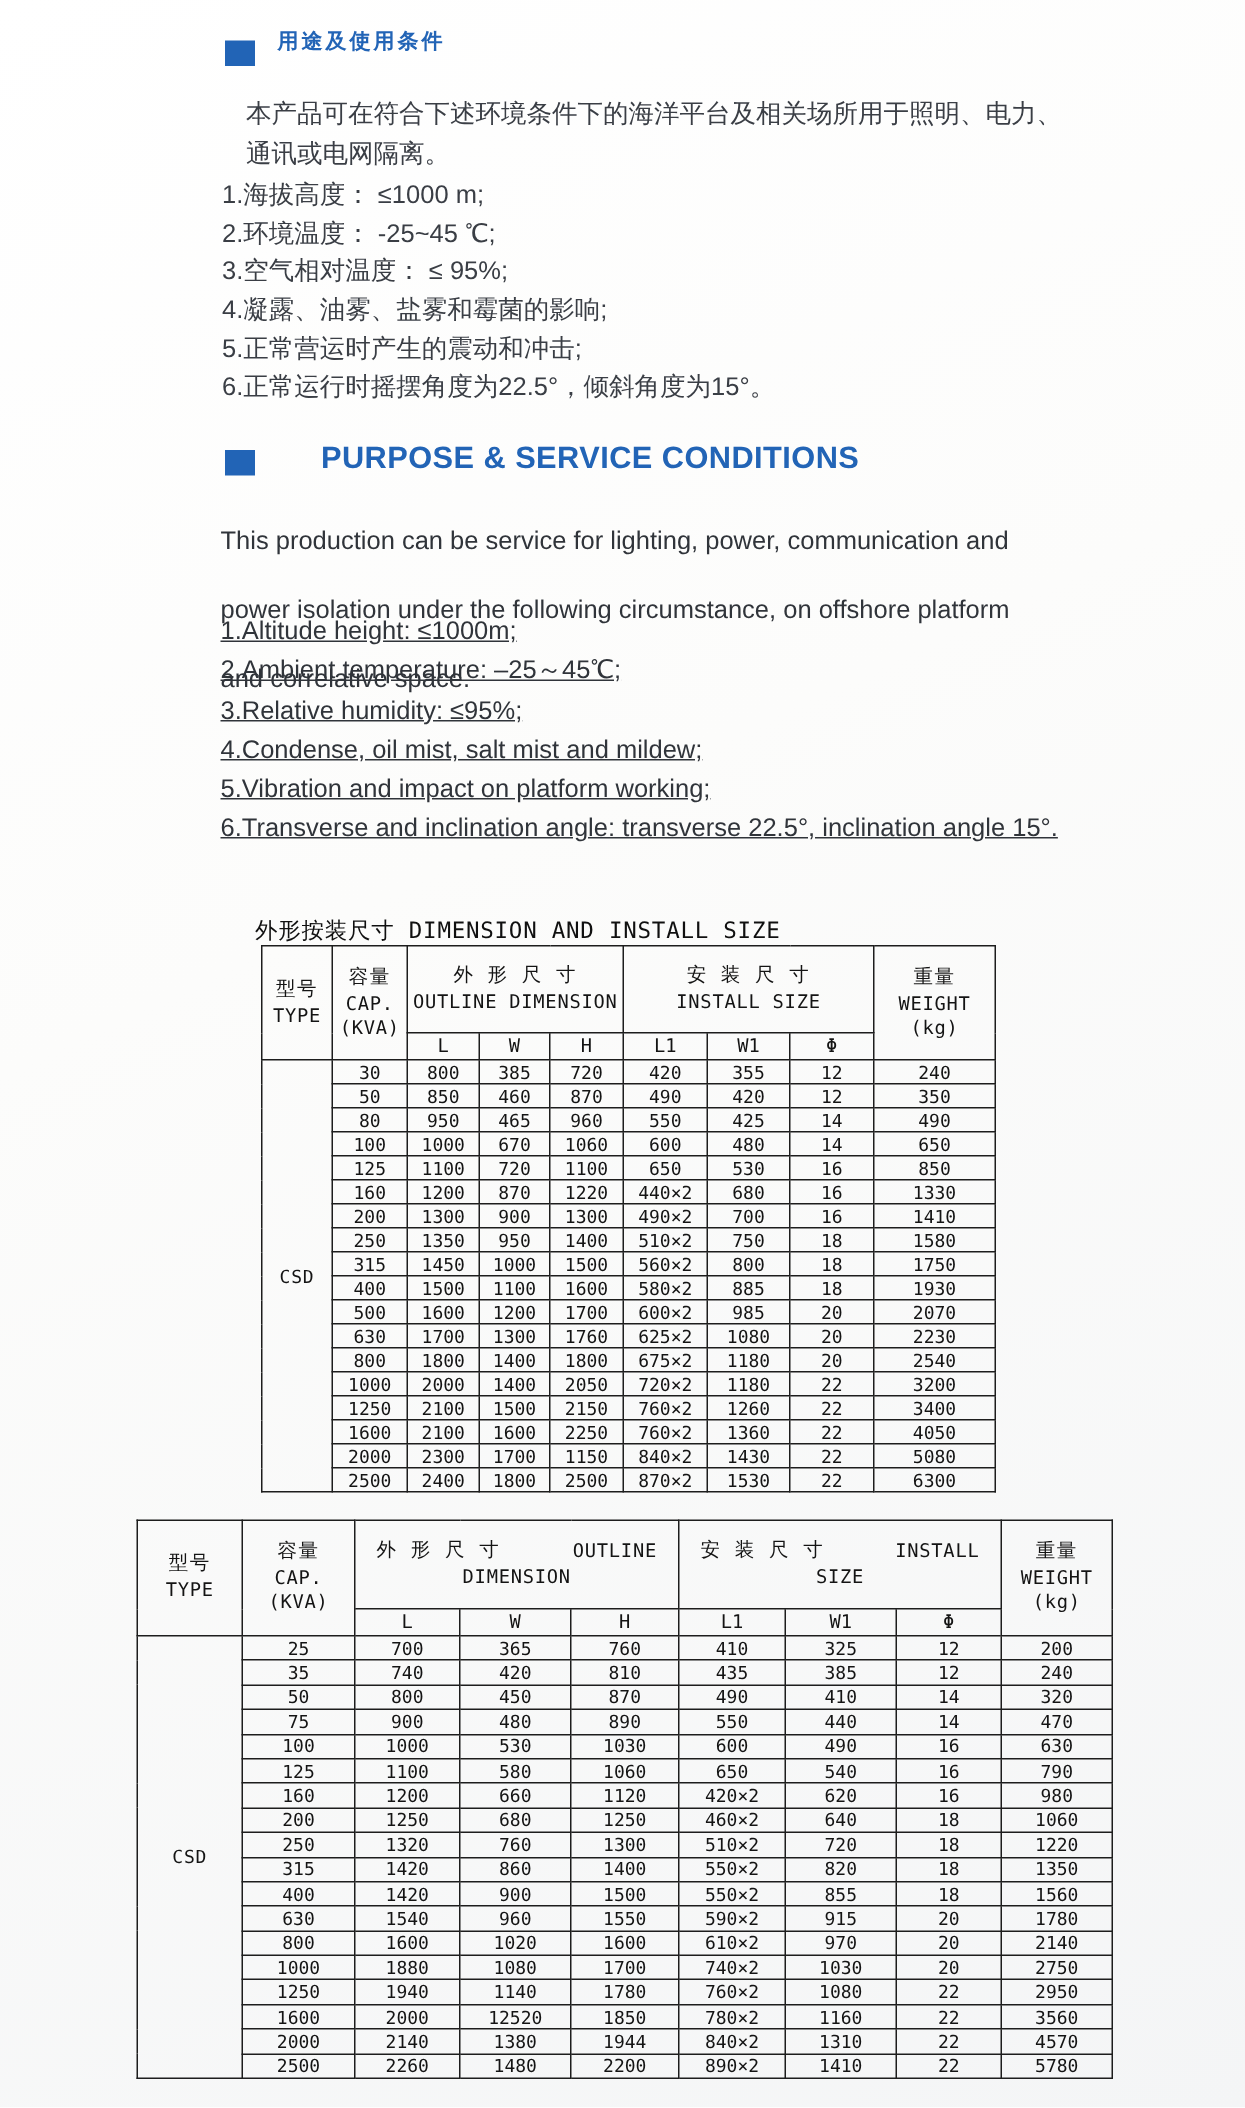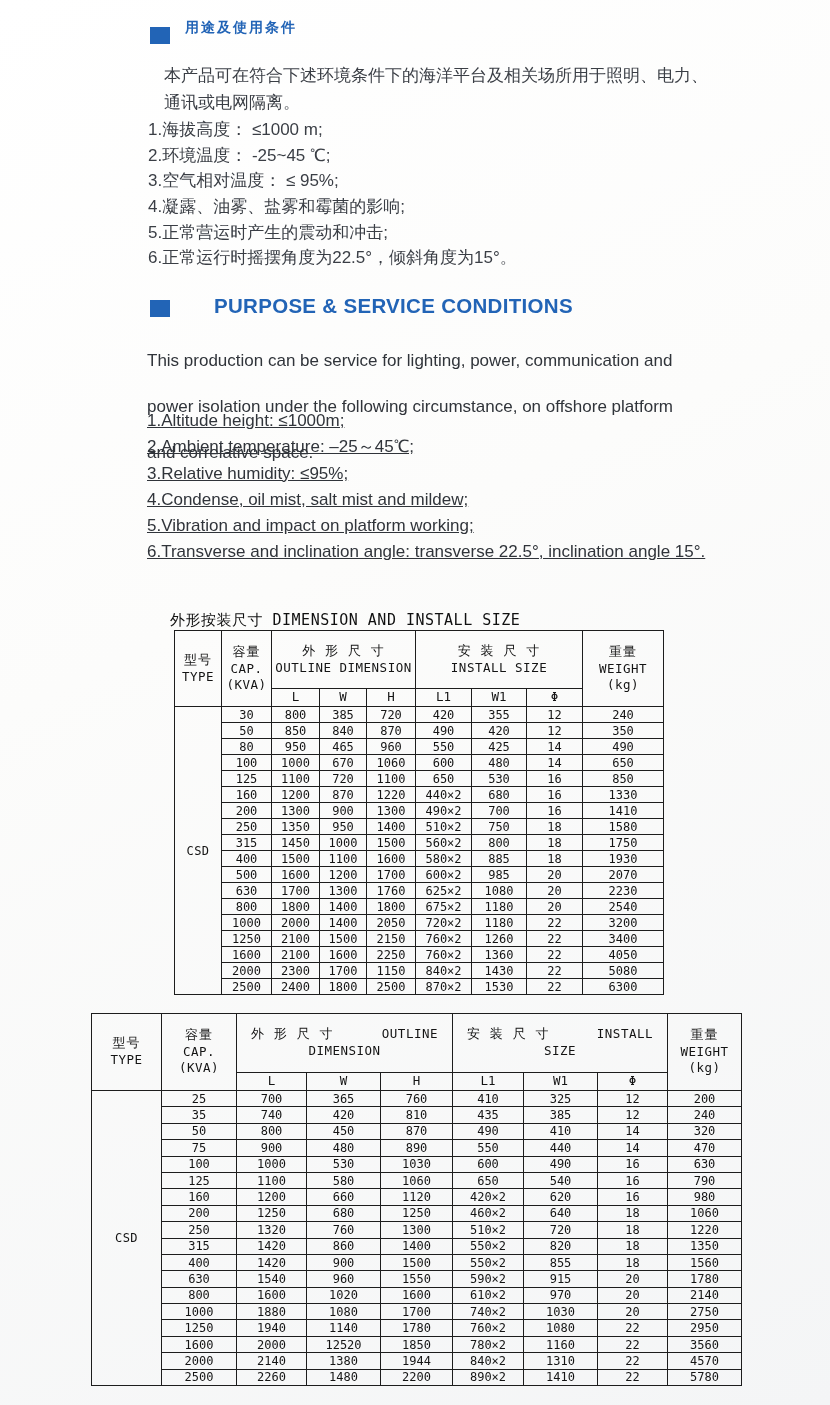--- a/index.html
+++ b/index.html
@@ -142,21 +142,21 @@
           <td>385</td>
           <td>720</td>
           <td>420</td>
           <td>355</td>
           <td>12</td>
           <td>240</td>
         </tr>
         <tr>
           <td>50</td>
           <td>850</td>
-          <td>840</td>
+          <td>460</td>
           <td>870</td>
           <td>490</td>
           <td>420</td>
           <td>12</td>
           <td>350</td>
         </tr>
         <tr>
           <td>80</td>
           <td>950</td>
           <td>465</td>

